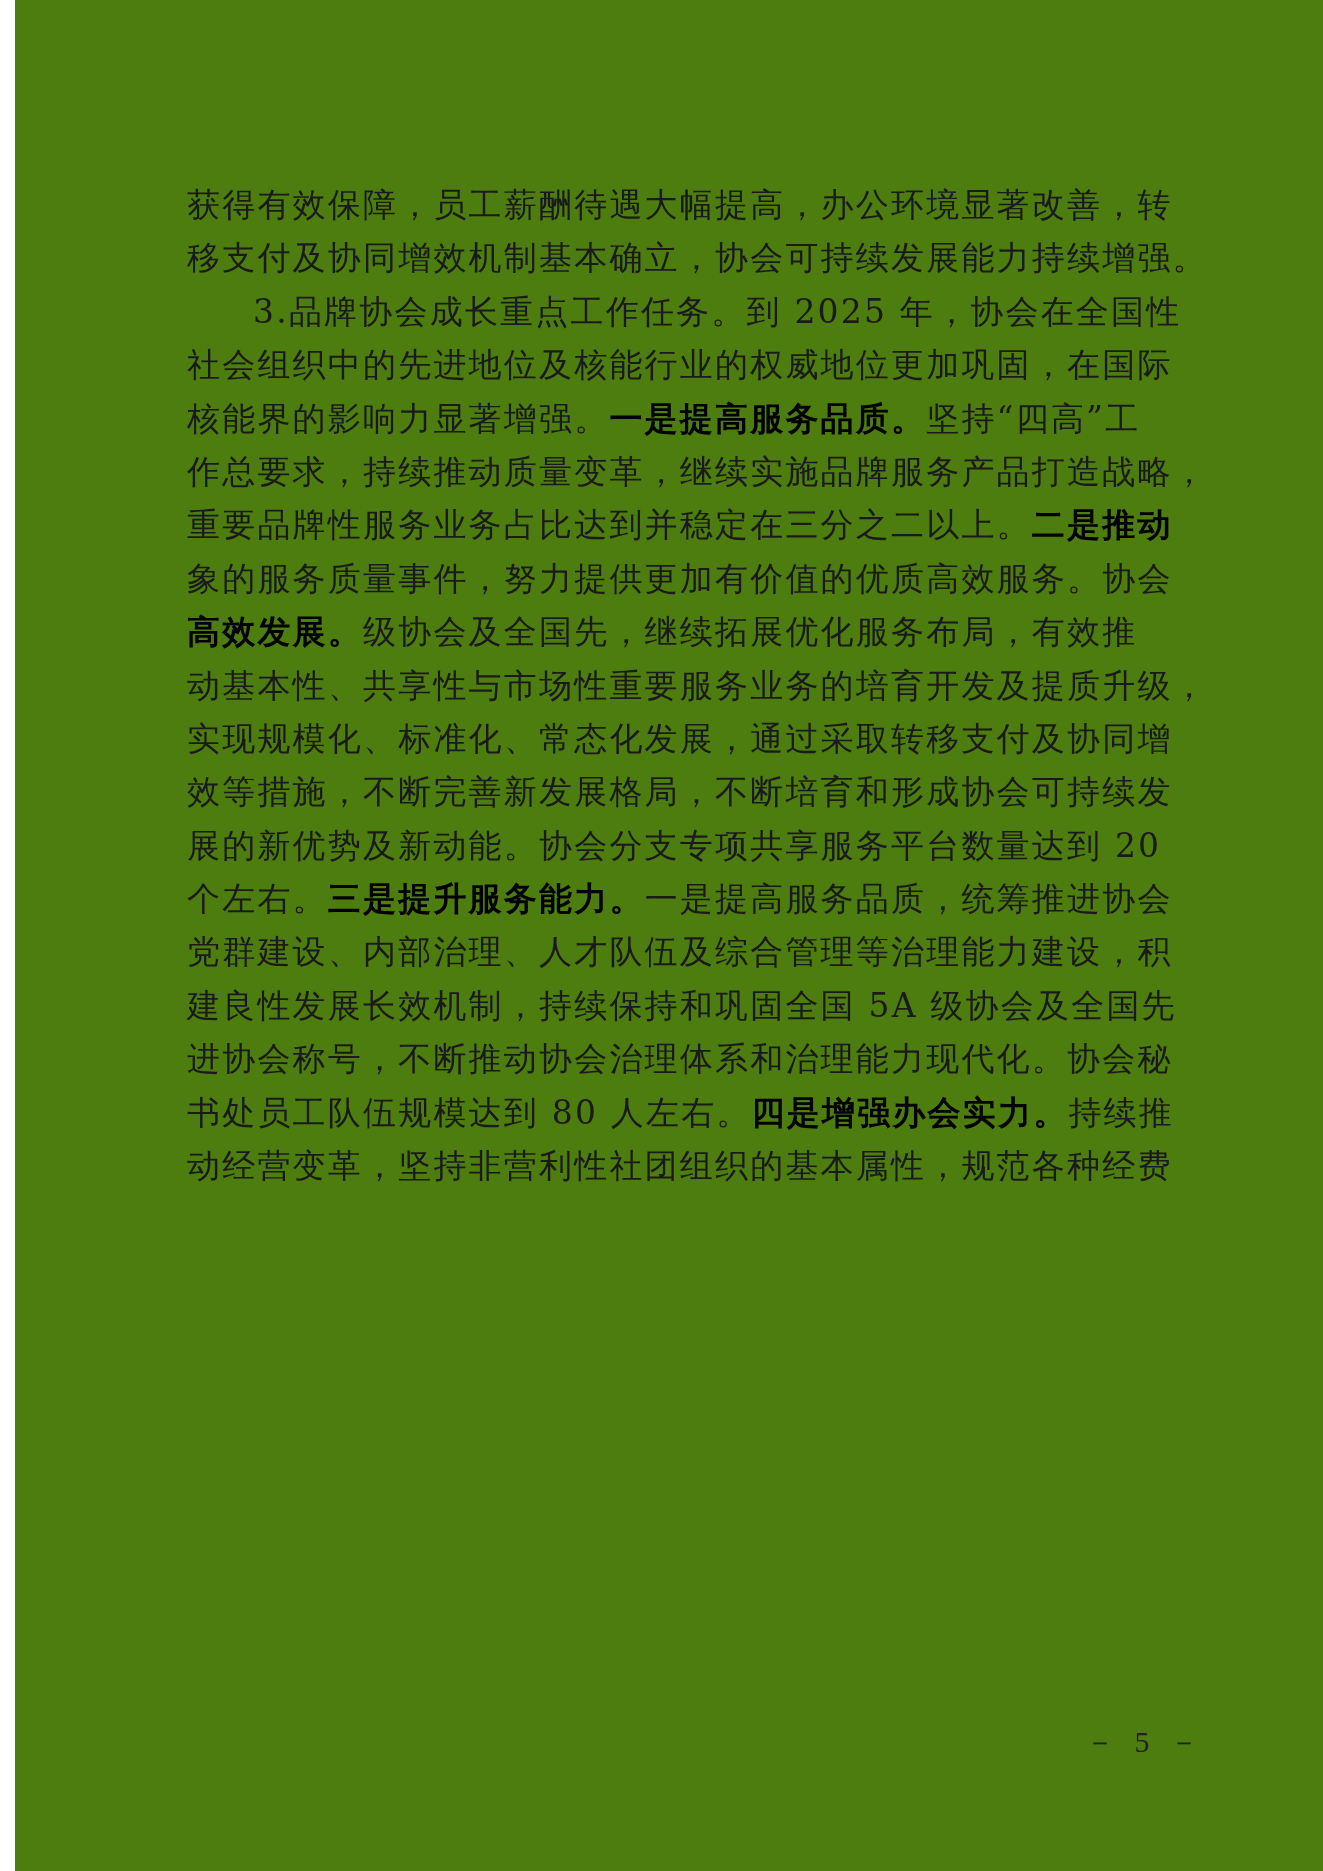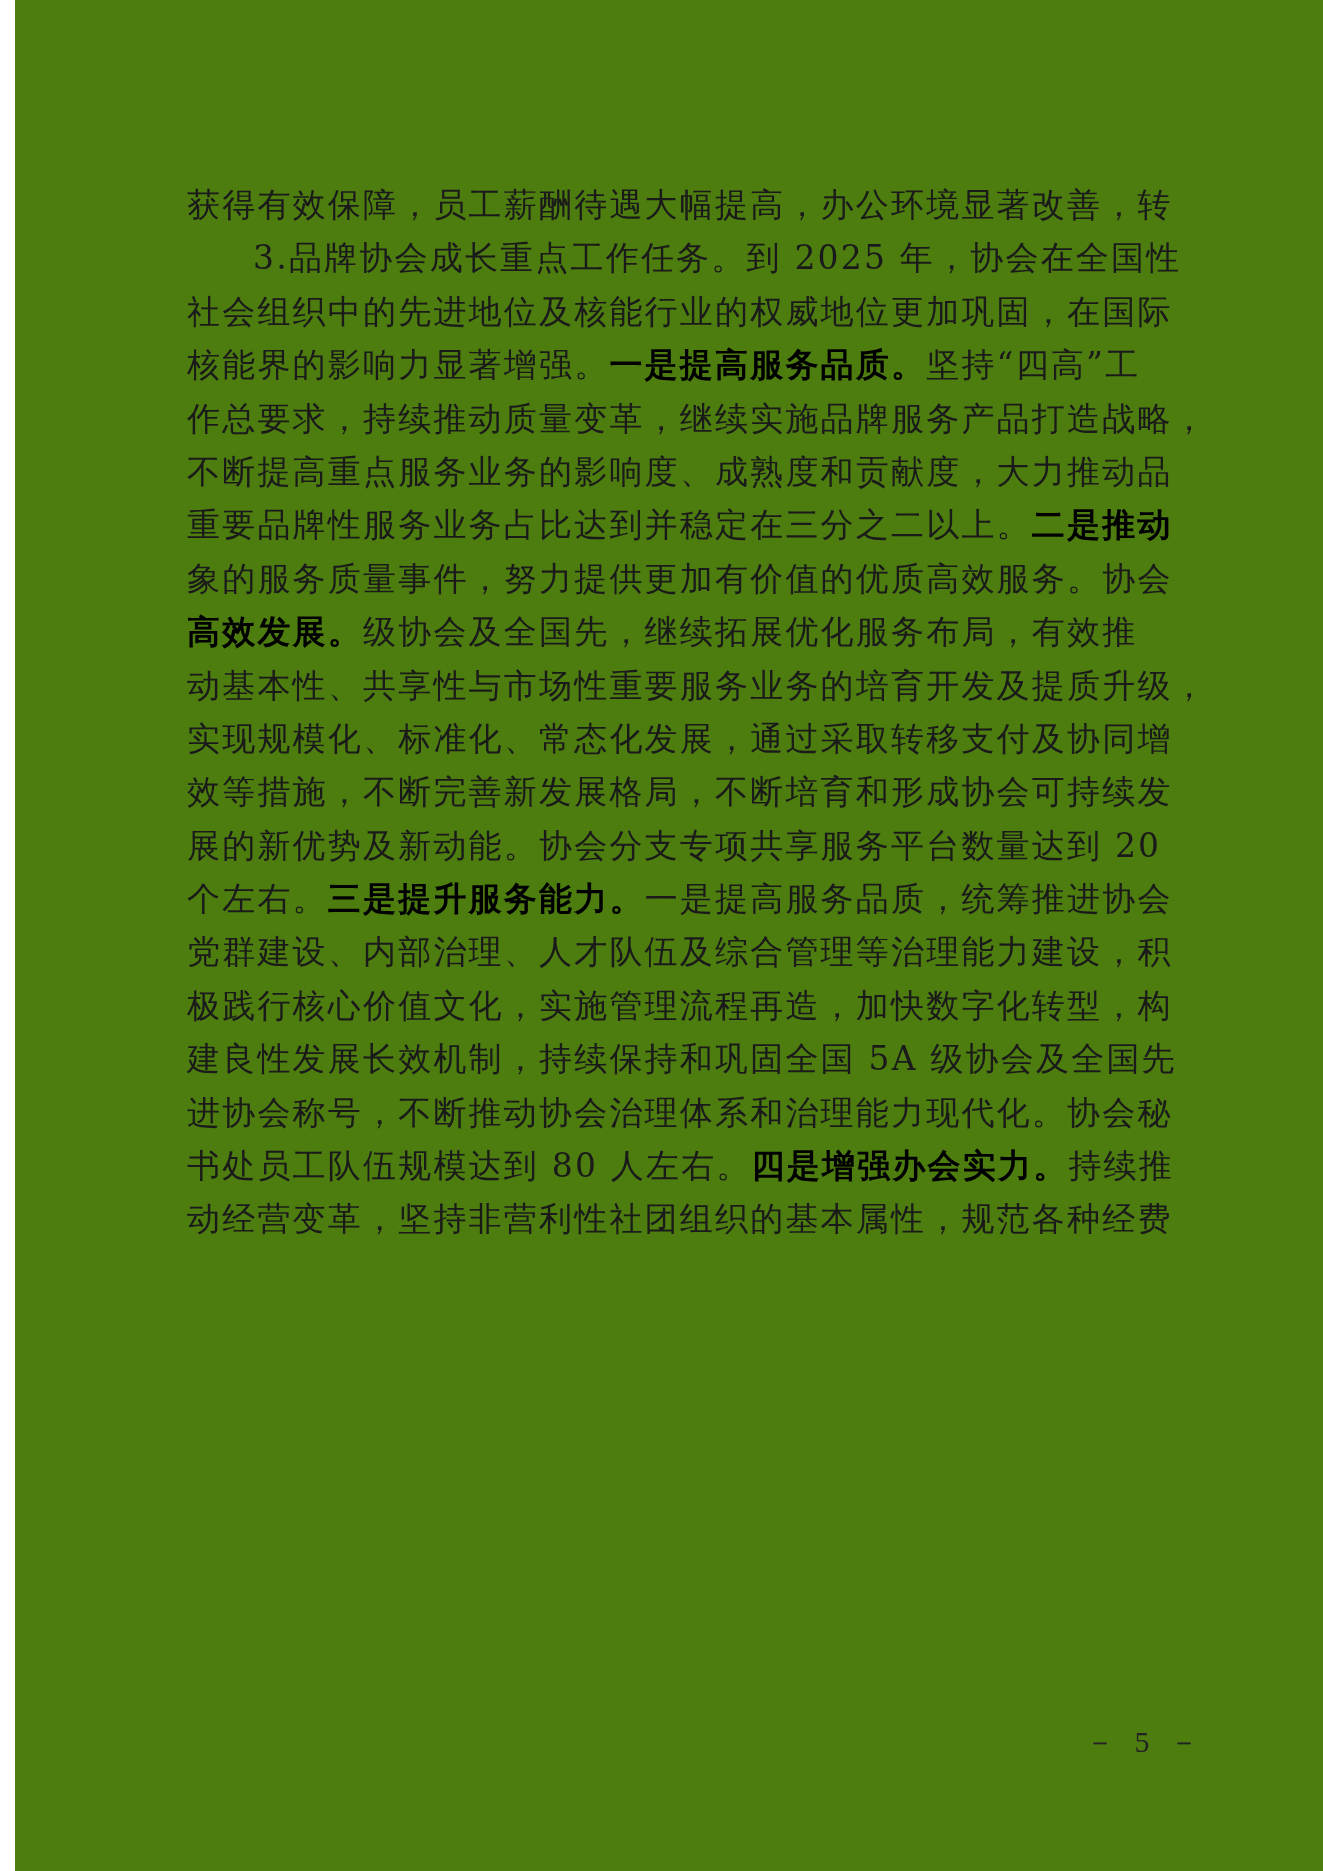--- a/index.html
+++ b/index.html
@@ -53,34 +53,33 @@
     font-family: "Liberation Serif", "DejaVu Serif", serif;
     color: #222;
   }
 </style>
 </head>
 <body>
 
 <div class="page">
   <div class="body-text" id="body-text">
       <div class="line"><span class="seg">获得有效保障，员工薪酬待遇大幅提高，办公环境显著改善，转</span></div>
+      <div class="line"><span class="seg">移支付及协同增效机制基本确立，协会可持续发展能力持续增强。</span></div>
       <div class="line indent"><span class="seg">3.品牌协会成长重点工作任务。到 2025 年，协会在全国性</span></div>
       <div class="line"><span class="seg">社会组织中的先进地位及核能行业的权威地位更加巩固，在国际</span></div>
       <div class="line"><span class="seg">核能界的影响力显著增强。</span><span class="seg-bold">一是提高服务品质。</span><span class="seg">坚持“四高”工</span></div>
       <div class="line"><span class="seg">作总要求，持续推动质量变革，继续实施品牌服务产品打造战略，</span></div>
-      <div class="line"><span class="seg">不断提高重点服务业务的影响度、成熟度和贡献度，大力推动品</span></div>
       <div class="line"><span class="seg">重要品牌性服务业务占比达到并稳定在三分之二以上。</span><span class="seg-bold">二是推动</span></div>
       <div class="line"><span class="seg">象的服务质量事件，努力提供更加有价值的优质高效服务。协会</span></div>
       <div class="line"><span class="seg-bold">高效发展。</span><span class="seg">级协会及全国先，继续拓展优化服务布局，有效推</span></div>
       <div class="line"><span class="seg">动基本性、共享性与市场性重要服务业务的培育开发及提质升级，</span></div>
       <div class="line"><span class="seg">实现规模化、标准化、常态化发展，通过采取转移支付及协同增</span></div>
       <div class="line"><span class="seg">效等措施，不断完善新发展格局，不断培育和形成协会可持续发</span></div>
       <div class="line"><span class="seg">展的新优势及新动能。协会分支专项共享服务平台数量达到 20</span></div>
       <div class="line"><span class="seg">个左右。</span><span class="seg-bold">三是提升服务能力。</span><span class="seg">一是提高服务品质，统筹推进协会</span></div>
       <div class="line"><span class="seg">党群建设、内部治理、人才队伍及综合管理等治理能力建设，积</span></div>
-      <div class="line"><span class="seg">极践行核心价值文化，实施管理流程再造，加快数字化转型，构</span></div>
       <div class="line"><span class="seg">建良性发展长效机制，持续保持和巩固全国 5A 级协会及全国先</span></div>
       <div class="line"><span class="seg">进协会称号，不断推动协会治理体系和治理能力现代化。协会秘</span></div>
       <div class="line"><span class="seg">书处员工队伍规模达到 80 人左右。</span><span class="seg-bold">四是增强办会实力。</span><span class="seg">持续推</span></div>
       <div class="line"><span class="seg">动经营变革，坚持非营利性社团组织的基本属性，规范各种经费</span></div>
     </div>
   <div class="page-number">－ 5 －</div>
 </div>
 
 </body></html>

